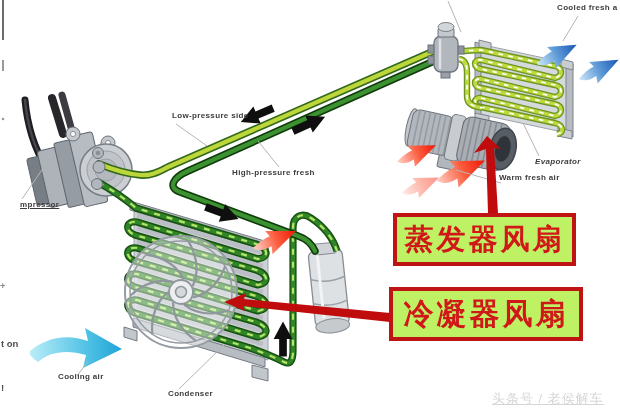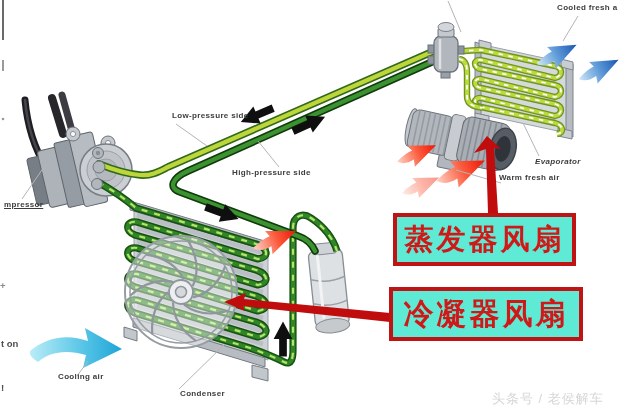--- a/index.html
+++ b/index.html
@@ -3,28 +3,28 @@
 <meta charset="utf-8">
 <style>
   html,body{margin:0;padding:0;background:#ffffff;}
   .stage{position:relative;width:620px;height:417px;background:#ffffff;overflow:hidden;
          font-family:"Liberation Sans",sans-serif;}
   .stage svg{position:absolute;left:0;top:0;}
   .lbl{position:absolute;font:bold 8px "Liberation Sans",sans-serif;color:#3c3c3c;
        letter-spacing:.35px;white-space:nowrap;z-index:3;}
   .frag{position:absolute;font:bold 9.5px "Liberation Sans",sans-serif;color:#4e4e4e;
         white-space:nowrap;z-index:3;}
-  .callout{position:absolute;border:4px solid #c01414;background:#5eead4;color:#d01818;
+  .callout{position:absolute;border:4px solid #c01414;background:#bef264;color:#d01818;
            display:flex;align-items:center;justify-content:center;
            font-weight:bold;letter-spacing:3px;z-index:4;
            font-family:"Liberation Sans",sans-serif;}
   .callout.c1{left:393px;top:213px;width:175px;height:45px;font-size:29px;}
   .callout.c2{left:389px;top:287px;width:186px;height:46px;font-size:30px;}
   .watermark{position:absolute;left:492px;top:390px;font:13px "Liberation Sans",sans-serif;
-             color:#d6d6d6;letter-spacing:1px;white-space:nowrap;z-index:3;}
+             color:#d6d6d6;letter-spacing:1px;white-space:nowrap;z-index:3;text-decoration:underline;}
   
   .po-l{stroke:#33691c;stroke-width:7.5;fill:none;stroke-linejoin:round;stroke-linecap:round;}
   .pf-l{stroke:#bdd63a;stroke-width:4.2;fill:none;stroke-linejoin:round;stroke-linecap:round;}
   .po-d{stroke:#103c0b;stroke-width:7.5;fill:none;stroke-linejoin:round;stroke-linecap:round;}
   .pf-d{stroke:#3c9130;stroke-width:4.2;fill:none;stroke-linejoin:round;stroke-linecap:round;}
   .po-c{stroke:#17510f;stroke-width:7.2;fill:none;stroke-linejoin:round;}
   .pf-c{stroke:#2f8527;stroke-width:4.4;fill:none;stroke-linejoin:round;}
   .pd-c{stroke:#b5e468;stroke-width:2.2;fill:none;stroke-dasharray:6 7;}
   .po-e{stroke:#6d9427;stroke-width:6.4;fill:none;stroke-linejoin:round;}
   .pf-e{stroke:#bdd93c;stroke-width:3.8;fill:none;stroke-linejoin:round;}
@@ -221,28 +221,28 @@
     <path class="ldr" d="M77,376 L88,361"></path>
     <path class="ldr" d="M179,389 L225,344"></path>
   </g>
 
   <g fill="#c00c0c">
     <path d="M224,302 L246,293 L244,299 L390,313 L390,322 L243,306 L245,311 Z"></path>
     <path d="M487,136 L501,149 L494,148 L498,213 L488,213 L486,149 L474,153 Z"></path>
   </g>
 </svg>
 
-<div class="lbl" style="left:4px;top:200px;text-decoration:underline;">mpressor</div>
+<div class="lbl" style="left:20px;top:200px;text-decoration:underline;">mpressor</div>
 <div class="lbl" style="left:132px;top:111px;margin-left:40px;">Low-pressure side</div>
-<div class="lbl" style="left:232px;top:168px;">High-pressure side</div>
+<div class="lbl" style="left:232px;top:168px;">High-pressure fresh</div>
 <div class="lbl" style="left:557px;top:3px;">Cooled fresh a</div>
 <div class="lbl" style="left:535px;top:157px;font-style:italic;">Evaporator</div>
 <div class="lbl" style="left:499px;top:173px;">Warm fresh air</div>
 <div class="lbl" style="left:58px;top:372px;">Cooling air</div>
-<div class="lbl" style="left:180px;top:389px;">Condenser</div>
+<div class="lbl" style="left:168px;top:389px;">Condenser</div>
 
 <div class="frag" style="left:0px;top:280px;color:#8a8a8a;">+</div>
 <div class="frag" style="left:1px;top:338px;">t on</div>
 <div class="frag" style="left:1px;top:382px;">!</div>
 
 <div class="callout c1">蒸发器风扇</div>
 <div class="callout c2">冷凝器风扇</div>
 
 <div class="watermark">头条号 / 老侯解车</div>
 

